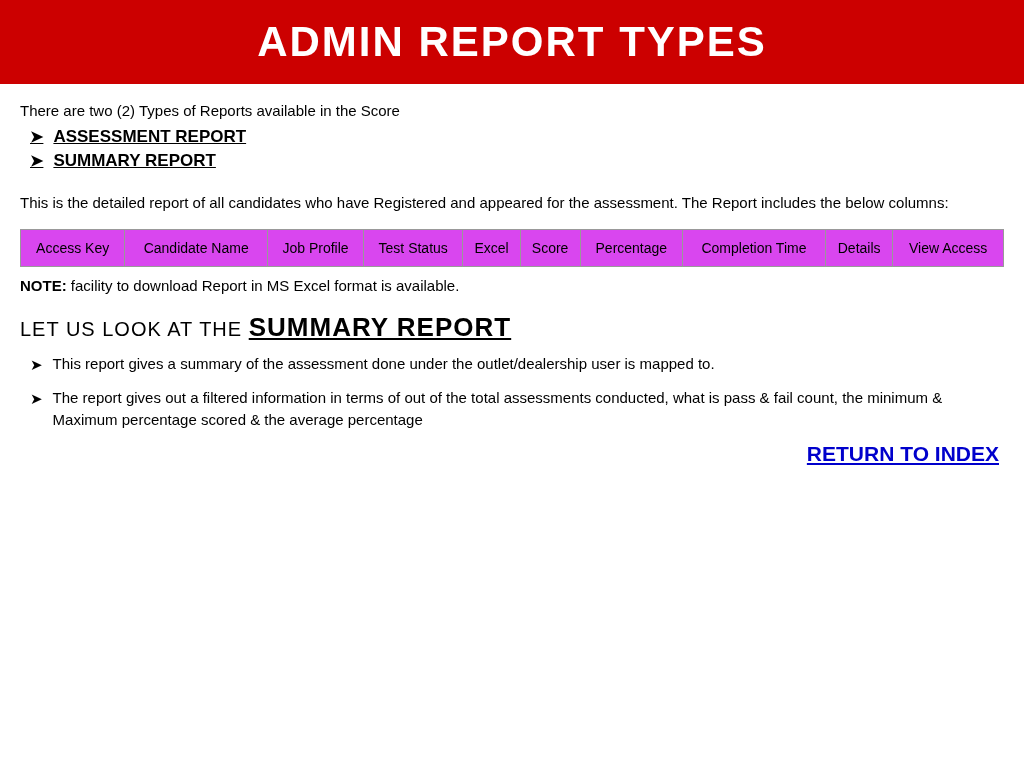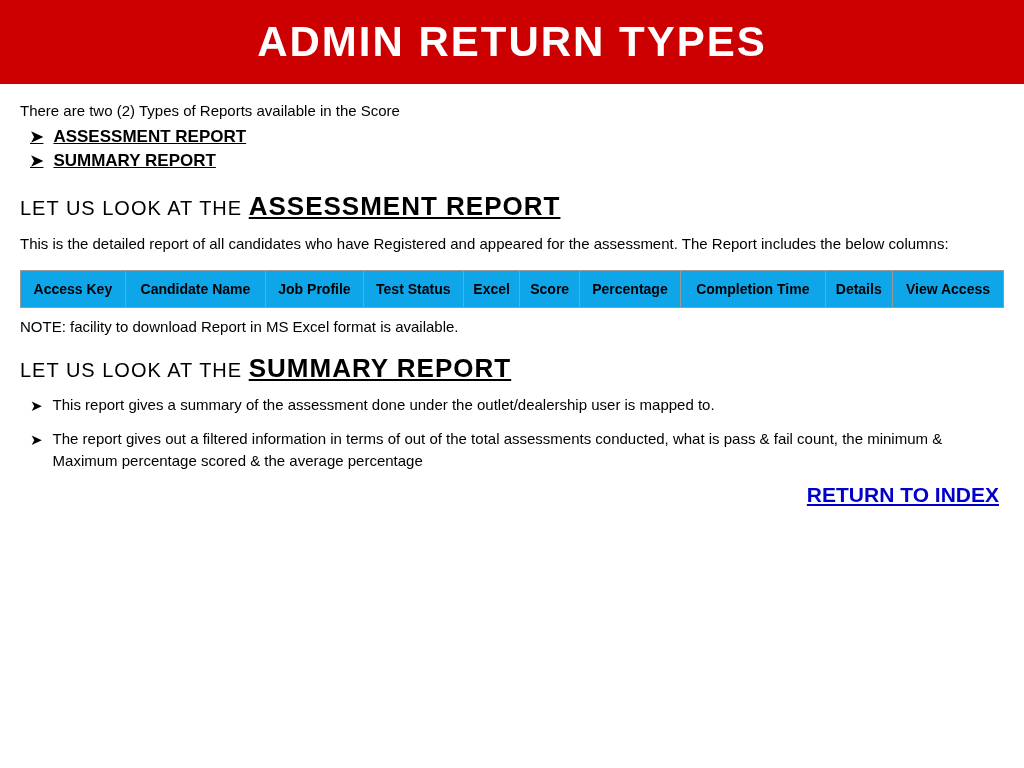--- a/index.html
+++ b/index.html
@@ -86,34 +86,34 @@
       margin-bottom: 14px;
       line-height: 1.6;
     }
     .report-table {
       width: 100%;
       border-collapse: collapse;
       margin-bottom: 10px;
       border: 1px solid #999;
     }
     .report-table th {
-      background: #0ea5e9;
+      background: #d946ef;
       border: 1px solid #999;
       padding: 10px 6px;
       text-align: center;
-      font-weight: 700;
+      font-weight: 400;
       font-size: 14px;
       vertical-align: middle;
     }
     .note-line {
       font-size: 15px;
       margin-bottom: 18px;
     }
     .note-line strong {
-      font-weight: 400;
+      font-weight: 700;
       text-align: center;
     }
     .summary-section {
       margin-top: 10px;
     }
     .summary-bullets {
       list-style: none;
       margin-left: 10px;
     }
     .summary-bullets li {
@@ -139,43 +139,38 @@
       color: #0000cc;
       font-weight: 900;
       font-size: 21px;
       text-decoration: underline;
     }
   </style>
 </head>
 <body>
 
 <div class="page-header">
-  <h1>ADMIN RETURN TYPES</h1>
+  <h1>ADMIN REPORT TYPES</h1>
 </div>
 
 <div class="content">
   <p class="intro-line">
     <span>There are two (2) </span><strong>Types of Reports</strong><span> available in the Score</span>
   </p>
 
   <ul class="bullet-list">
     <li>
       <span style="cursor:pointer;">ASSESSMENT REPORT</span>
     </li>
     <li>
       <span style="cursor:pointer;">SUMMARY REPORT</span>
     </li>
   </ul>
 
   <div>
-    <div class="section-title">
-      <span class="prefix">LET US LOOK AT THE</span>
-      <span> </span>
-      <span class="underline-title">ASSESSMENT REPORT</span>
-    </div>
     <p class="description">This is the detailed report of all candidates who have Registered and appeared for the assessment. The Report includes the below columns:</p>
     <table class="report-table">
       <thead>
         <tr>
           <th>Access Key</th>
           <th>Candidate Name</th>
           <th>Job Profile</th>
           <th>Test Status</th>
           <th>Excel</th>
           <th>Score</th>

